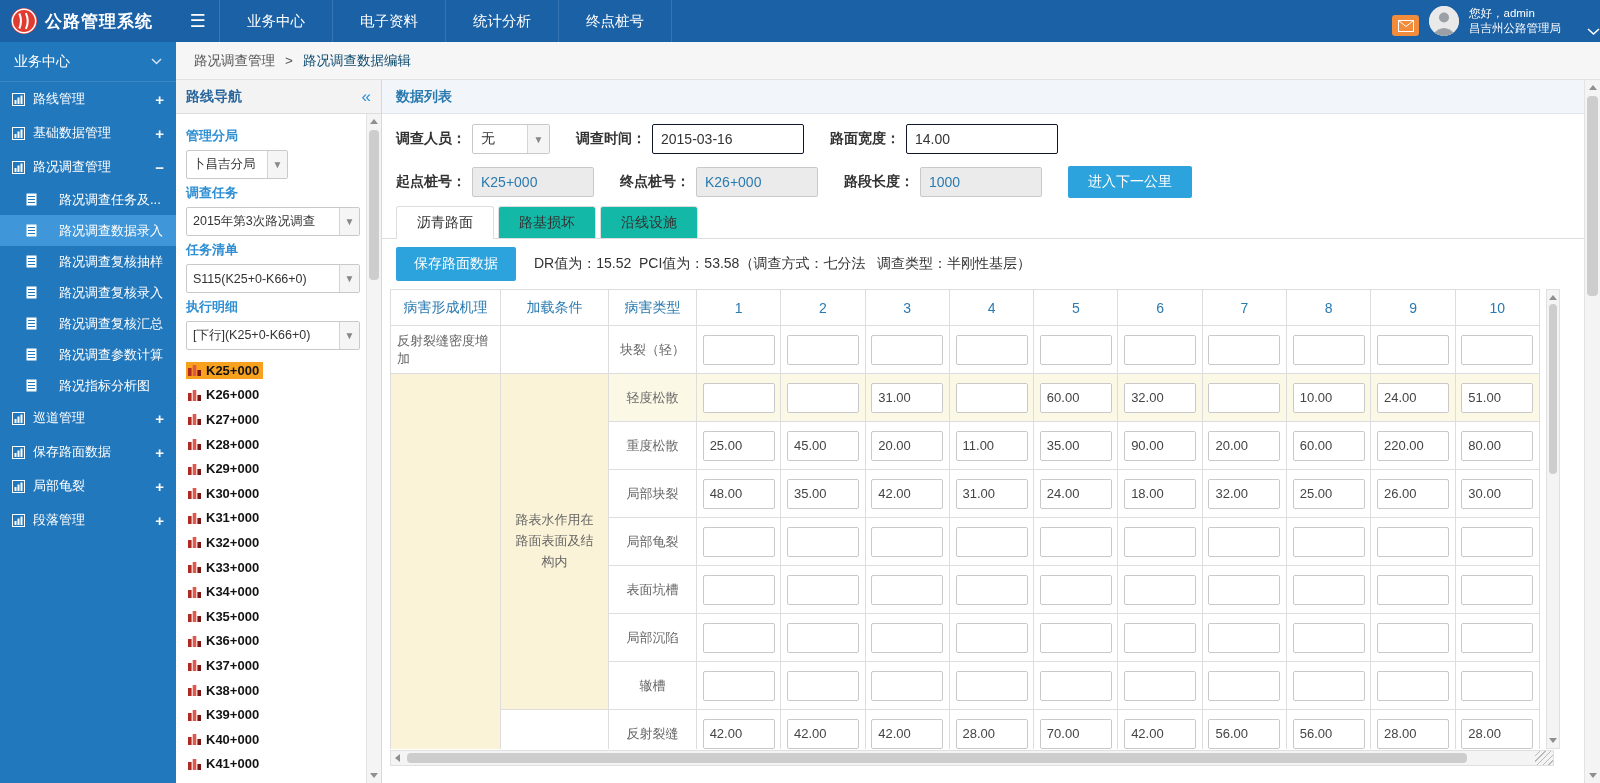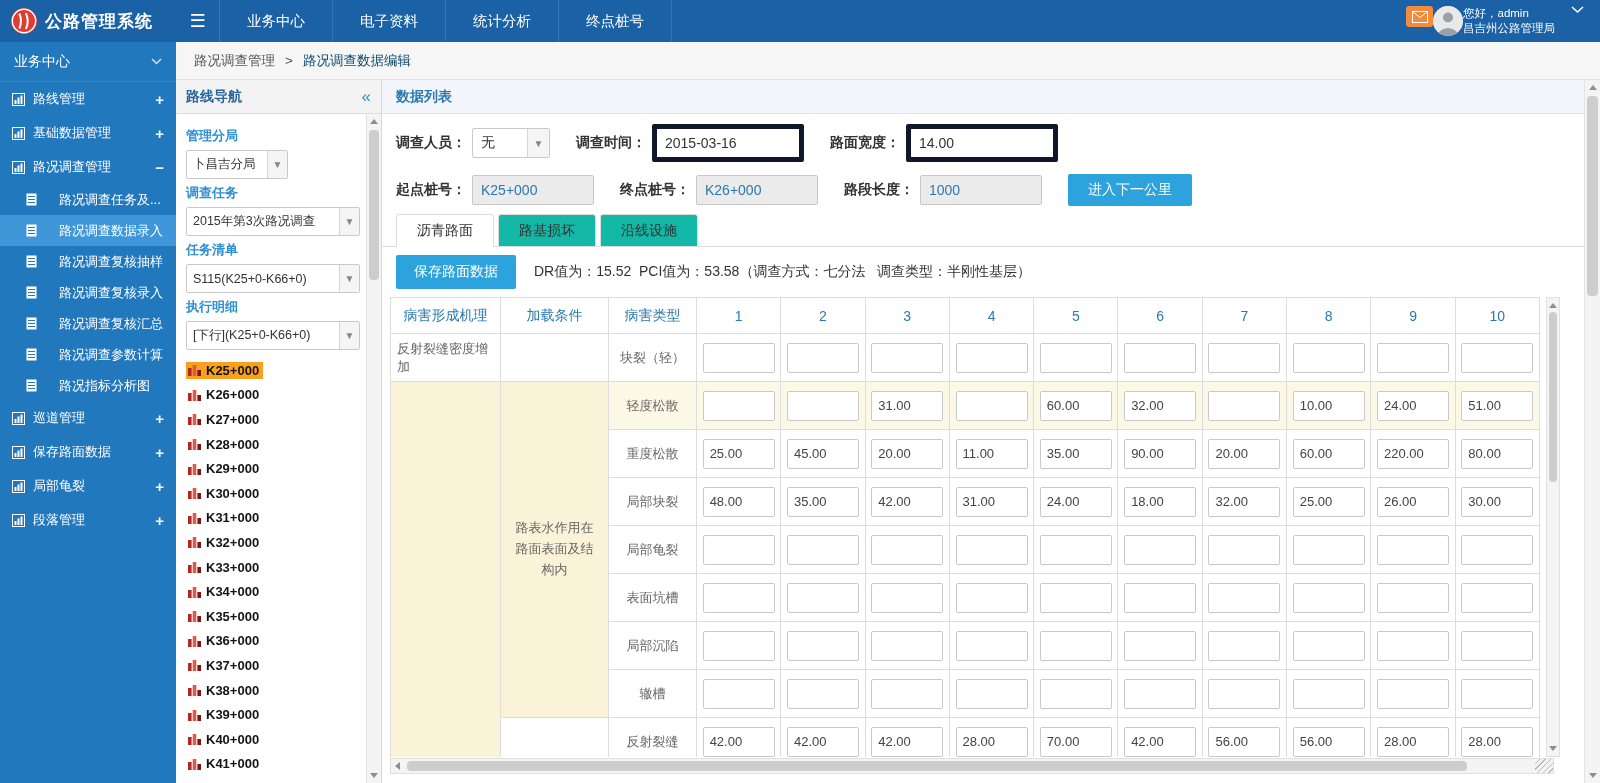--- a/index.html
+++ b/index.html
@@ -5,21 +5,21 @@
   *{margin:0;padding:0;box-sizing:border-box;}
   html,body{width:1600px;height:783px;overflow:hidden;background:#fff;
     font-family:"Liberation Sans","DejaVu Sans",sans-serif;}
   
   .topbar{position:absolute;left:0;top:0;width:1600px;height:42px;background:#1a61a6;color:#fff;display:flex;align-items:center;z-index:5;}
   .logo-area{width:176px;height:100%;display:flex;align-items:center;padding-left:10px;gap:7px;flex-shrink:0;}
   .app-title{font-size:17px;font-weight:bold;letter-spacing:1px;white-space:nowrap;}
   .hamburger{width:44px;height:100%;display:flex;align-items:center;justify-content:center;font-size:18px;cursor:pointer;border-right:1px solid rgba(255,255,255,.15);}
   .tnav{display:flex;height:100%;}
   .tnav-item{padding:0 27px;line-height:42px;font-size:14.5px;border-right:1px solid rgba(255,255,255,.12);cursor:pointer;white-space:nowrap;}
-  .top-right{margin-left:auto;display:flex;align-items:flex-start;padding-right:16px;}
+  .top-right{margin-left:auto;display:flex;align-items:flex-end;gap:10px;}
   .mail-icon{width:27px;height:21px;background:#f08c3c;border-radius:3px;display:flex;align-items:center;justify-content:center;cursor:pointer;}
   .avatar{width:30px;height:30px;border-radius:50%;overflow:hidden;background:#e9e9e9;cursor:pointer;flex-shrink:0;}
   .user-text{font-size:11.5px;line-height:15px;white-space:nowrap;}
   .top-chevron{margin-left:16px;cursor:pointer;display:flex;align-items:center;}
   
   .sidebar{position:absolute;left:0;top:42px;width:176px;height:741px;background:#2278bd;color:#fff;overflow:hidden;}
   .sb-header{height:40px;display:flex;align-items:center;justify-content:space-between;padding:0 14px;font-size:14px;border-bottom:1px solid rgba(255,255,255,.12);cursor:pointer;}
   .side-item{height:34px;display:flex;align-items:center;padding:0 12px;font-size:13px;gap:8px;cursor:pointer;}
   .side-item .state{margin-left:auto;font-size:15px;opacity:.95;font-weight:bold;}
   .sub-item{height:31px;display:flex;align-items:center;padding-left:26px;gap:22px;font-size:13px;cursor:pointer;}
@@ -57,21 +57,21 @@
   .hs-thumb{position:absolute;left:16px;top:2px;height:10px;width:1060px;background:#cdcdcd;border-radius:4px;cursor:pointer;}
   .corner-grip{position:absolute;right:0;top:0;width:18px;height:14px;background:repeating-linear-gradient(135deg,#f4f4f4 0 3px,#b9b9b9 3px 4px);cursor:nwse-resize;}
   
   .main{position:absolute;left:382px;top:80px;width:1202px;height:703px;background:#fff;overflow:hidden;}
   .panel-title{height:34px;background:#f2f6fa;border-bottom:1px solid #dfe7ee;display:flex;align-items:center;padding-left:14px;color:#2a7ab0;font-weight:bold;font-size:14px;}
   .form-area{padding:10px 14px 8px 14px;}
   .form-row{display:flex;align-items:center;margin-bottom:12px;}
   .form-row:last-child{margin-bottom:0;}
   .f-label{font-size:14px;color:#333;font-weight:600;white-space:nowrap;}
   .f-group{display:flex;align-items:center;gap:6px;margin-right:26px;}
-  .txt-input{height:30px;border:5px solid #0f172a;border-radius:2px;padding:14px 8px;font-size:14px;color:#333;font-family:inherit;}
+  .txt-input{height:30px;border:1px solid #0f172a;border-radius:2px;padding:14px 8px;font-size:14px;color:#333;font-family:inherit;}
   .ro-input{height:30px;width:122px;border:1px solid #c9c9c9;border-radius:2px;background:#ebebeb;color:#2a7ab0;padding:0 8px;font-size:14px;font-family:inherit;}
   .mini-select{width:78px;height:30px;border:1px solid #c9c9c9;border-radius:2px;display:flex;align-items:center;cursor:pointer;background:#fff;}
   .mini-select .val{flex:1;padding:0 8px;font-size:14px;color:#333;}
   .mini-select .chev{width:22px;align-self:stretch;border-left:1px solid #d4d4d4;background:#f5f5f5;color:#888;font-size:10px;display:flex;align-items:center;justify-content:center;}
   .btn-blue{height:32px;background:#2ca3dc;color:#fff;border:none;border-radius:2px;font-size:14px;padding:0 20px;cursor:pointer;font-family:inherit;}
   
   .tabs{display:flex;padding-left:14px;border-bottom:1px solid #ddd;height:33px;align-items:flex-end;}
   .tab{padding:0 20px;height:32px;line-height:31px;font-size:14px;color:#333;border:1px solid #ddd;border-bottom:none;background:#14b8a6;margin-right:4px;border-radius:3px 3px 0 0;cursor:pointer;}
   .tab.active{background:#fff;position:relative;margin-bottom:-1px;height:33px;}
   

